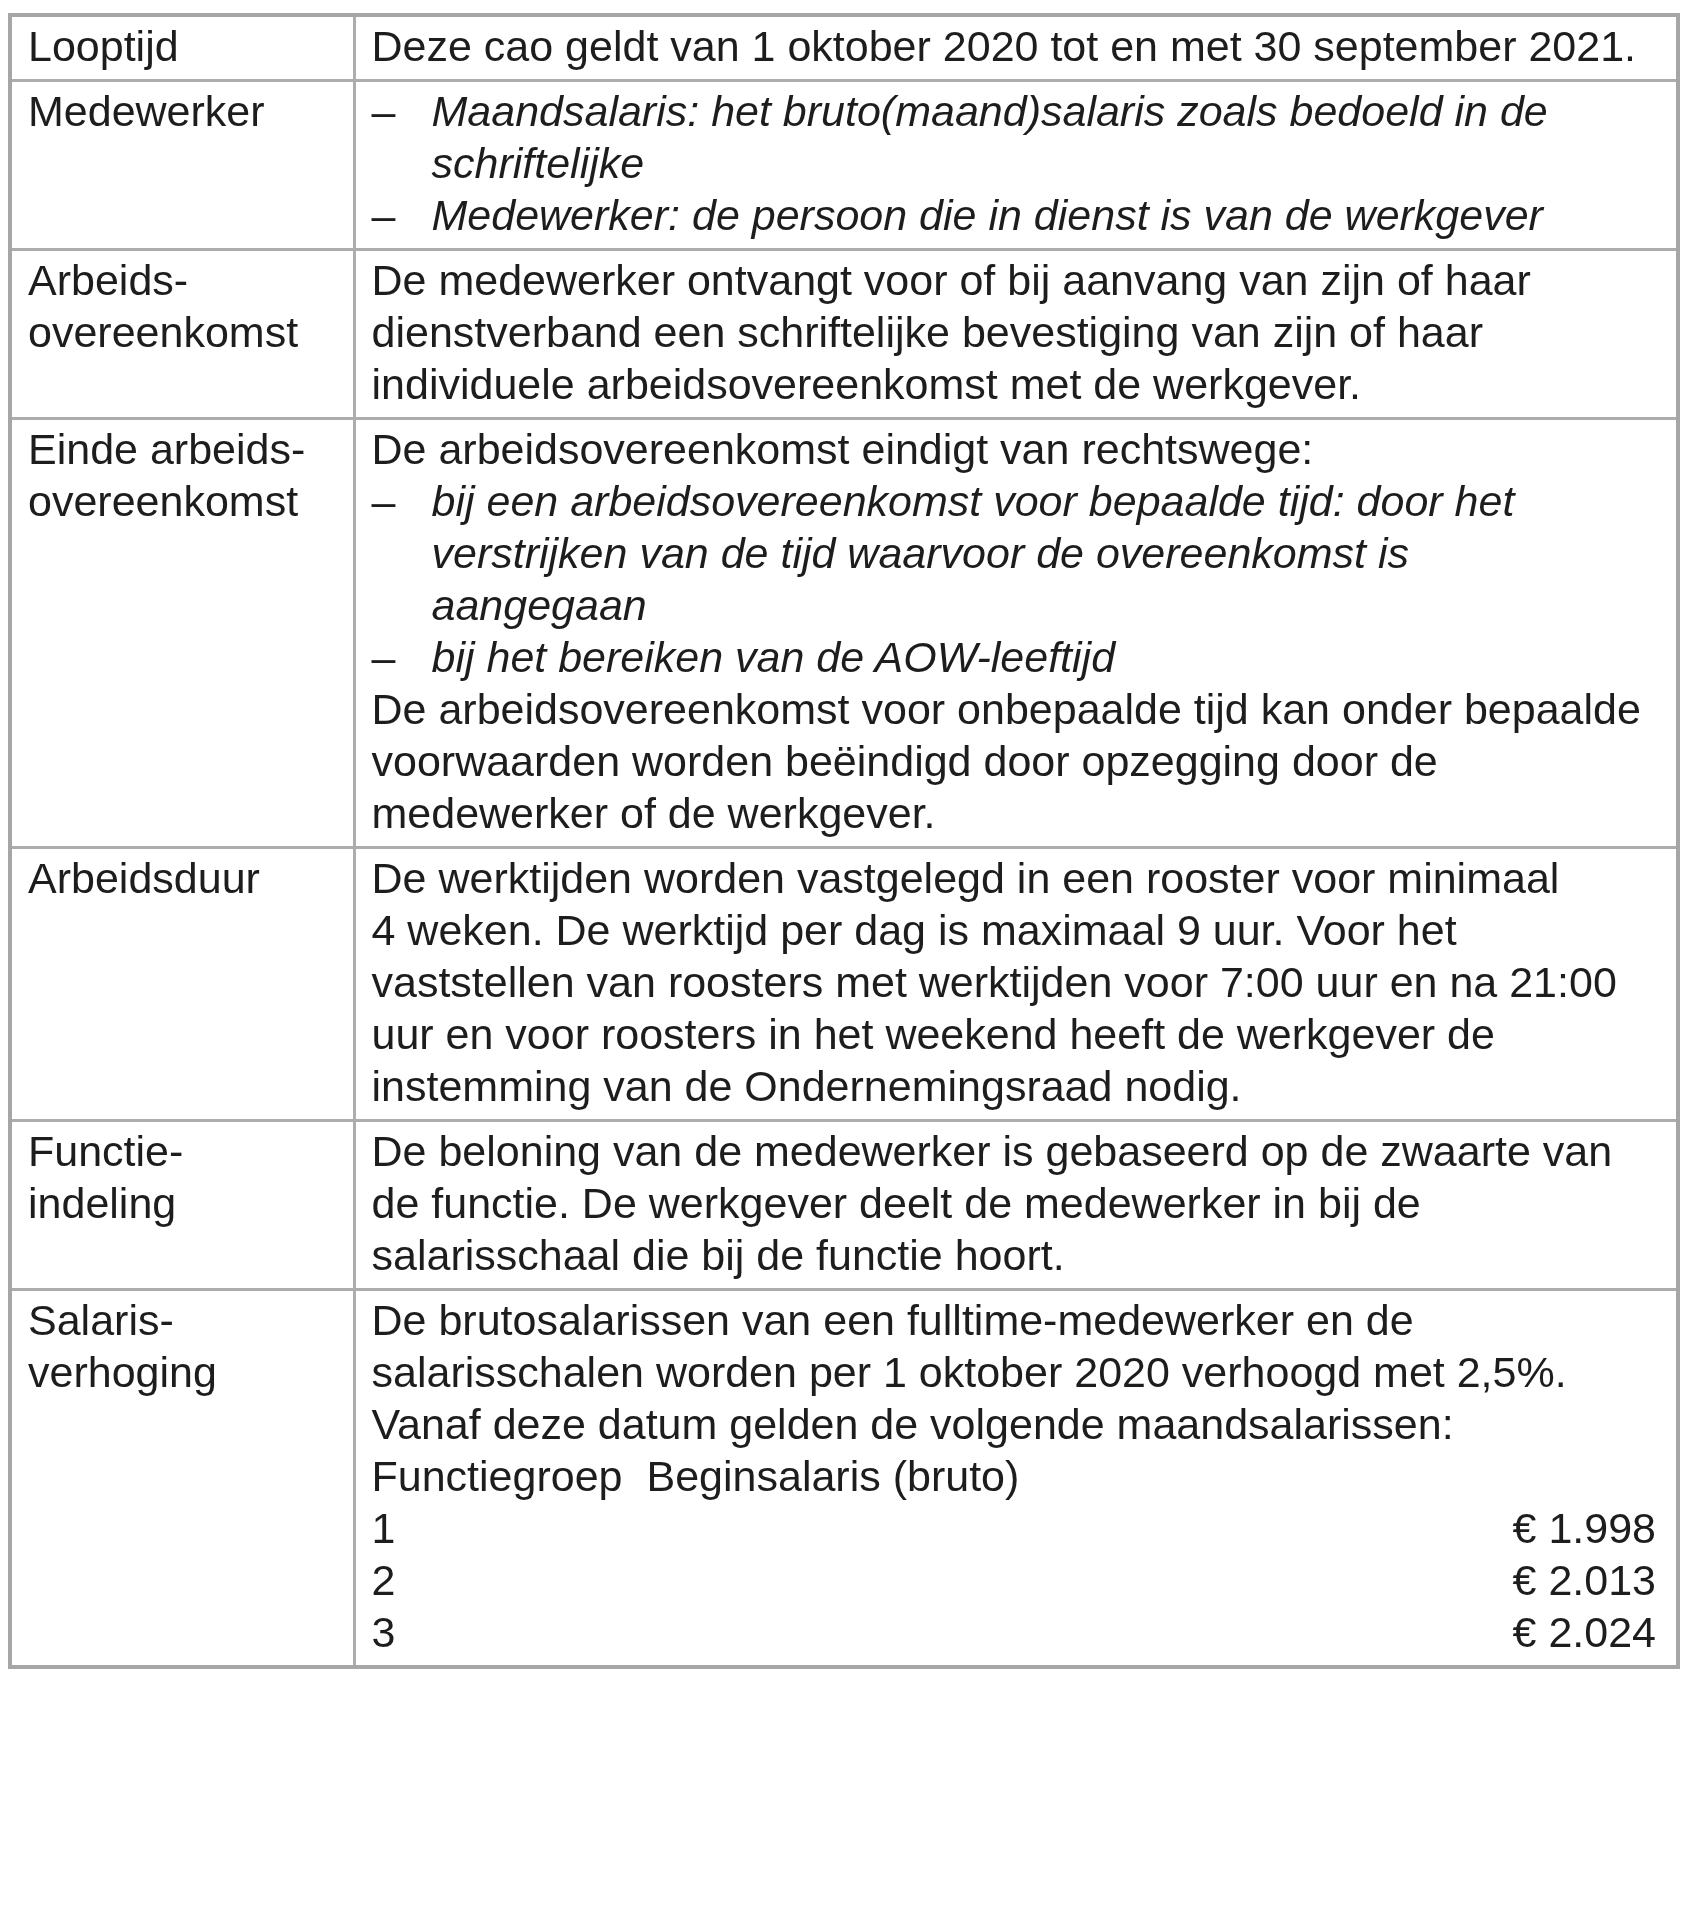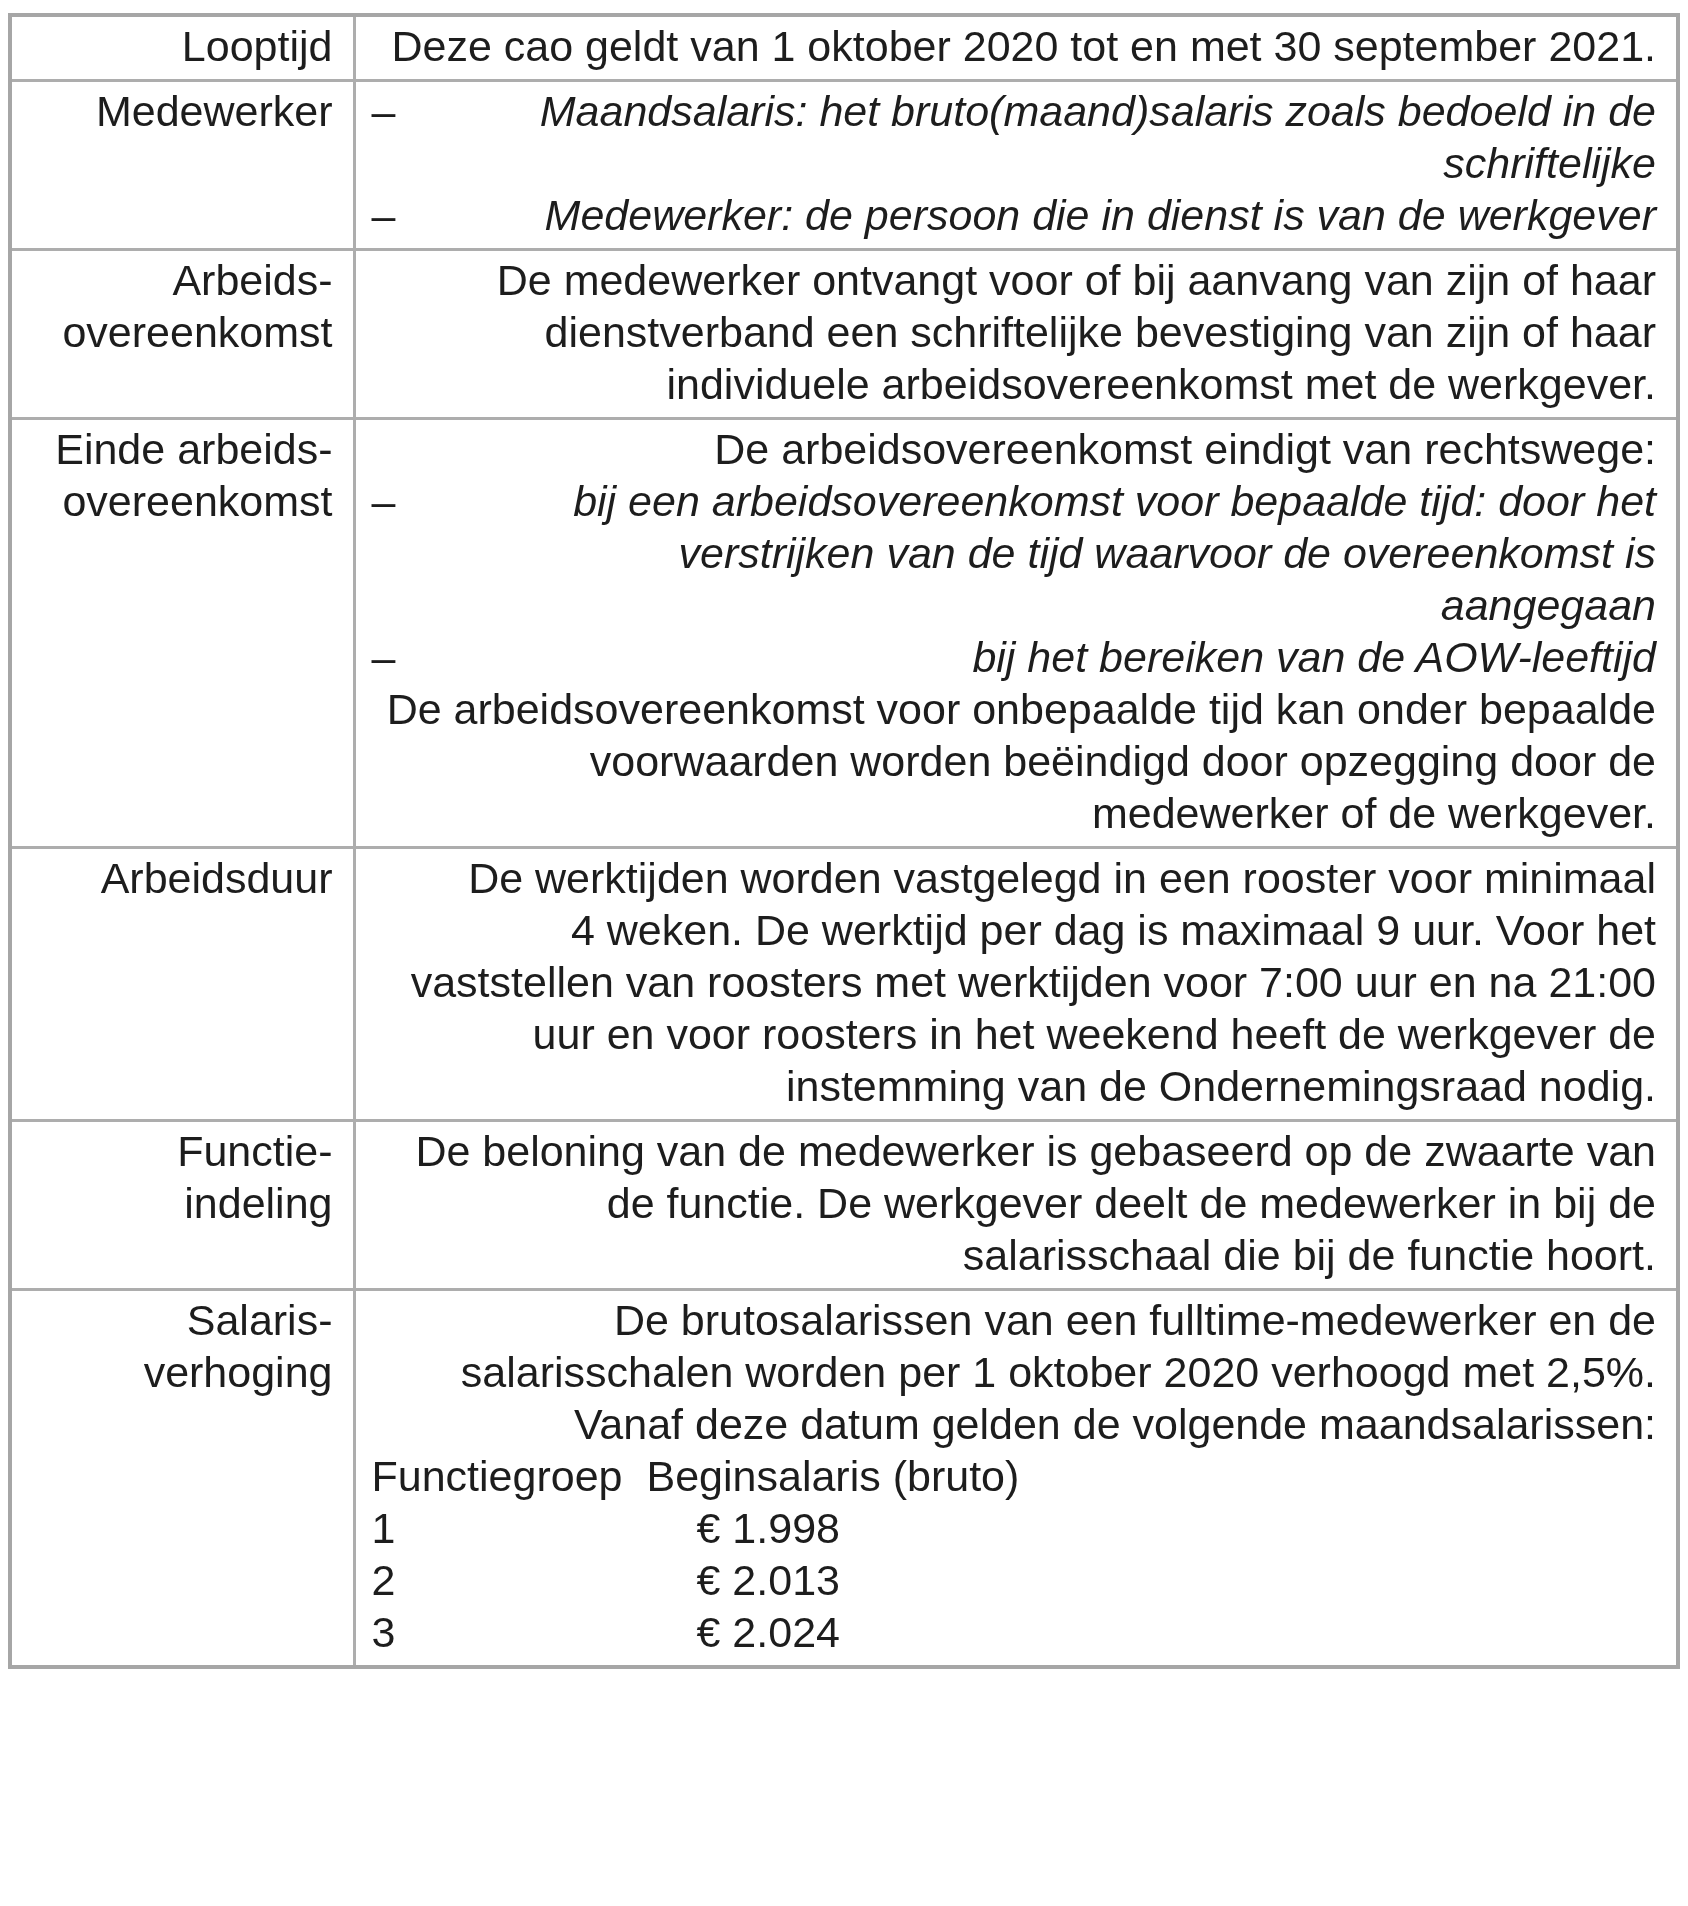--- a/index.html
+++ b/index.html
@@ -35,21 +35,20 @@
     font-size: 43px;
     line-height: 52px;
     color: #1d1d1d;
     background: #ffffff;
   }
   td.desc-cell {
     padding-left: 19px;
   }
   .line {
     white-space: pre;
-    text-align: right;
   }
   .bullet {
     display: flex;
     align-items: flex-start;
   }
   .bullet .dash {
     flex: 0 0 60px;
     width: 60px;
   }
   .bullet .bullet-text {
@@ -62,20 +61,21 @@
   }
   .salary-table .scol1 {
     flex: 0 0 275px;
     width: 275px;
   }
   .salary-table .scol2 {
     flex: 1 1 auto;
   }
   .salary-table .amount {
     padding-left: 50px;
+    text-align: right;
   }
 </style>
 </head>
 <body>
 
 <div class="page">
   <table class="cao">
     <colgroup>
       <col style="width:344px">
       <col>

